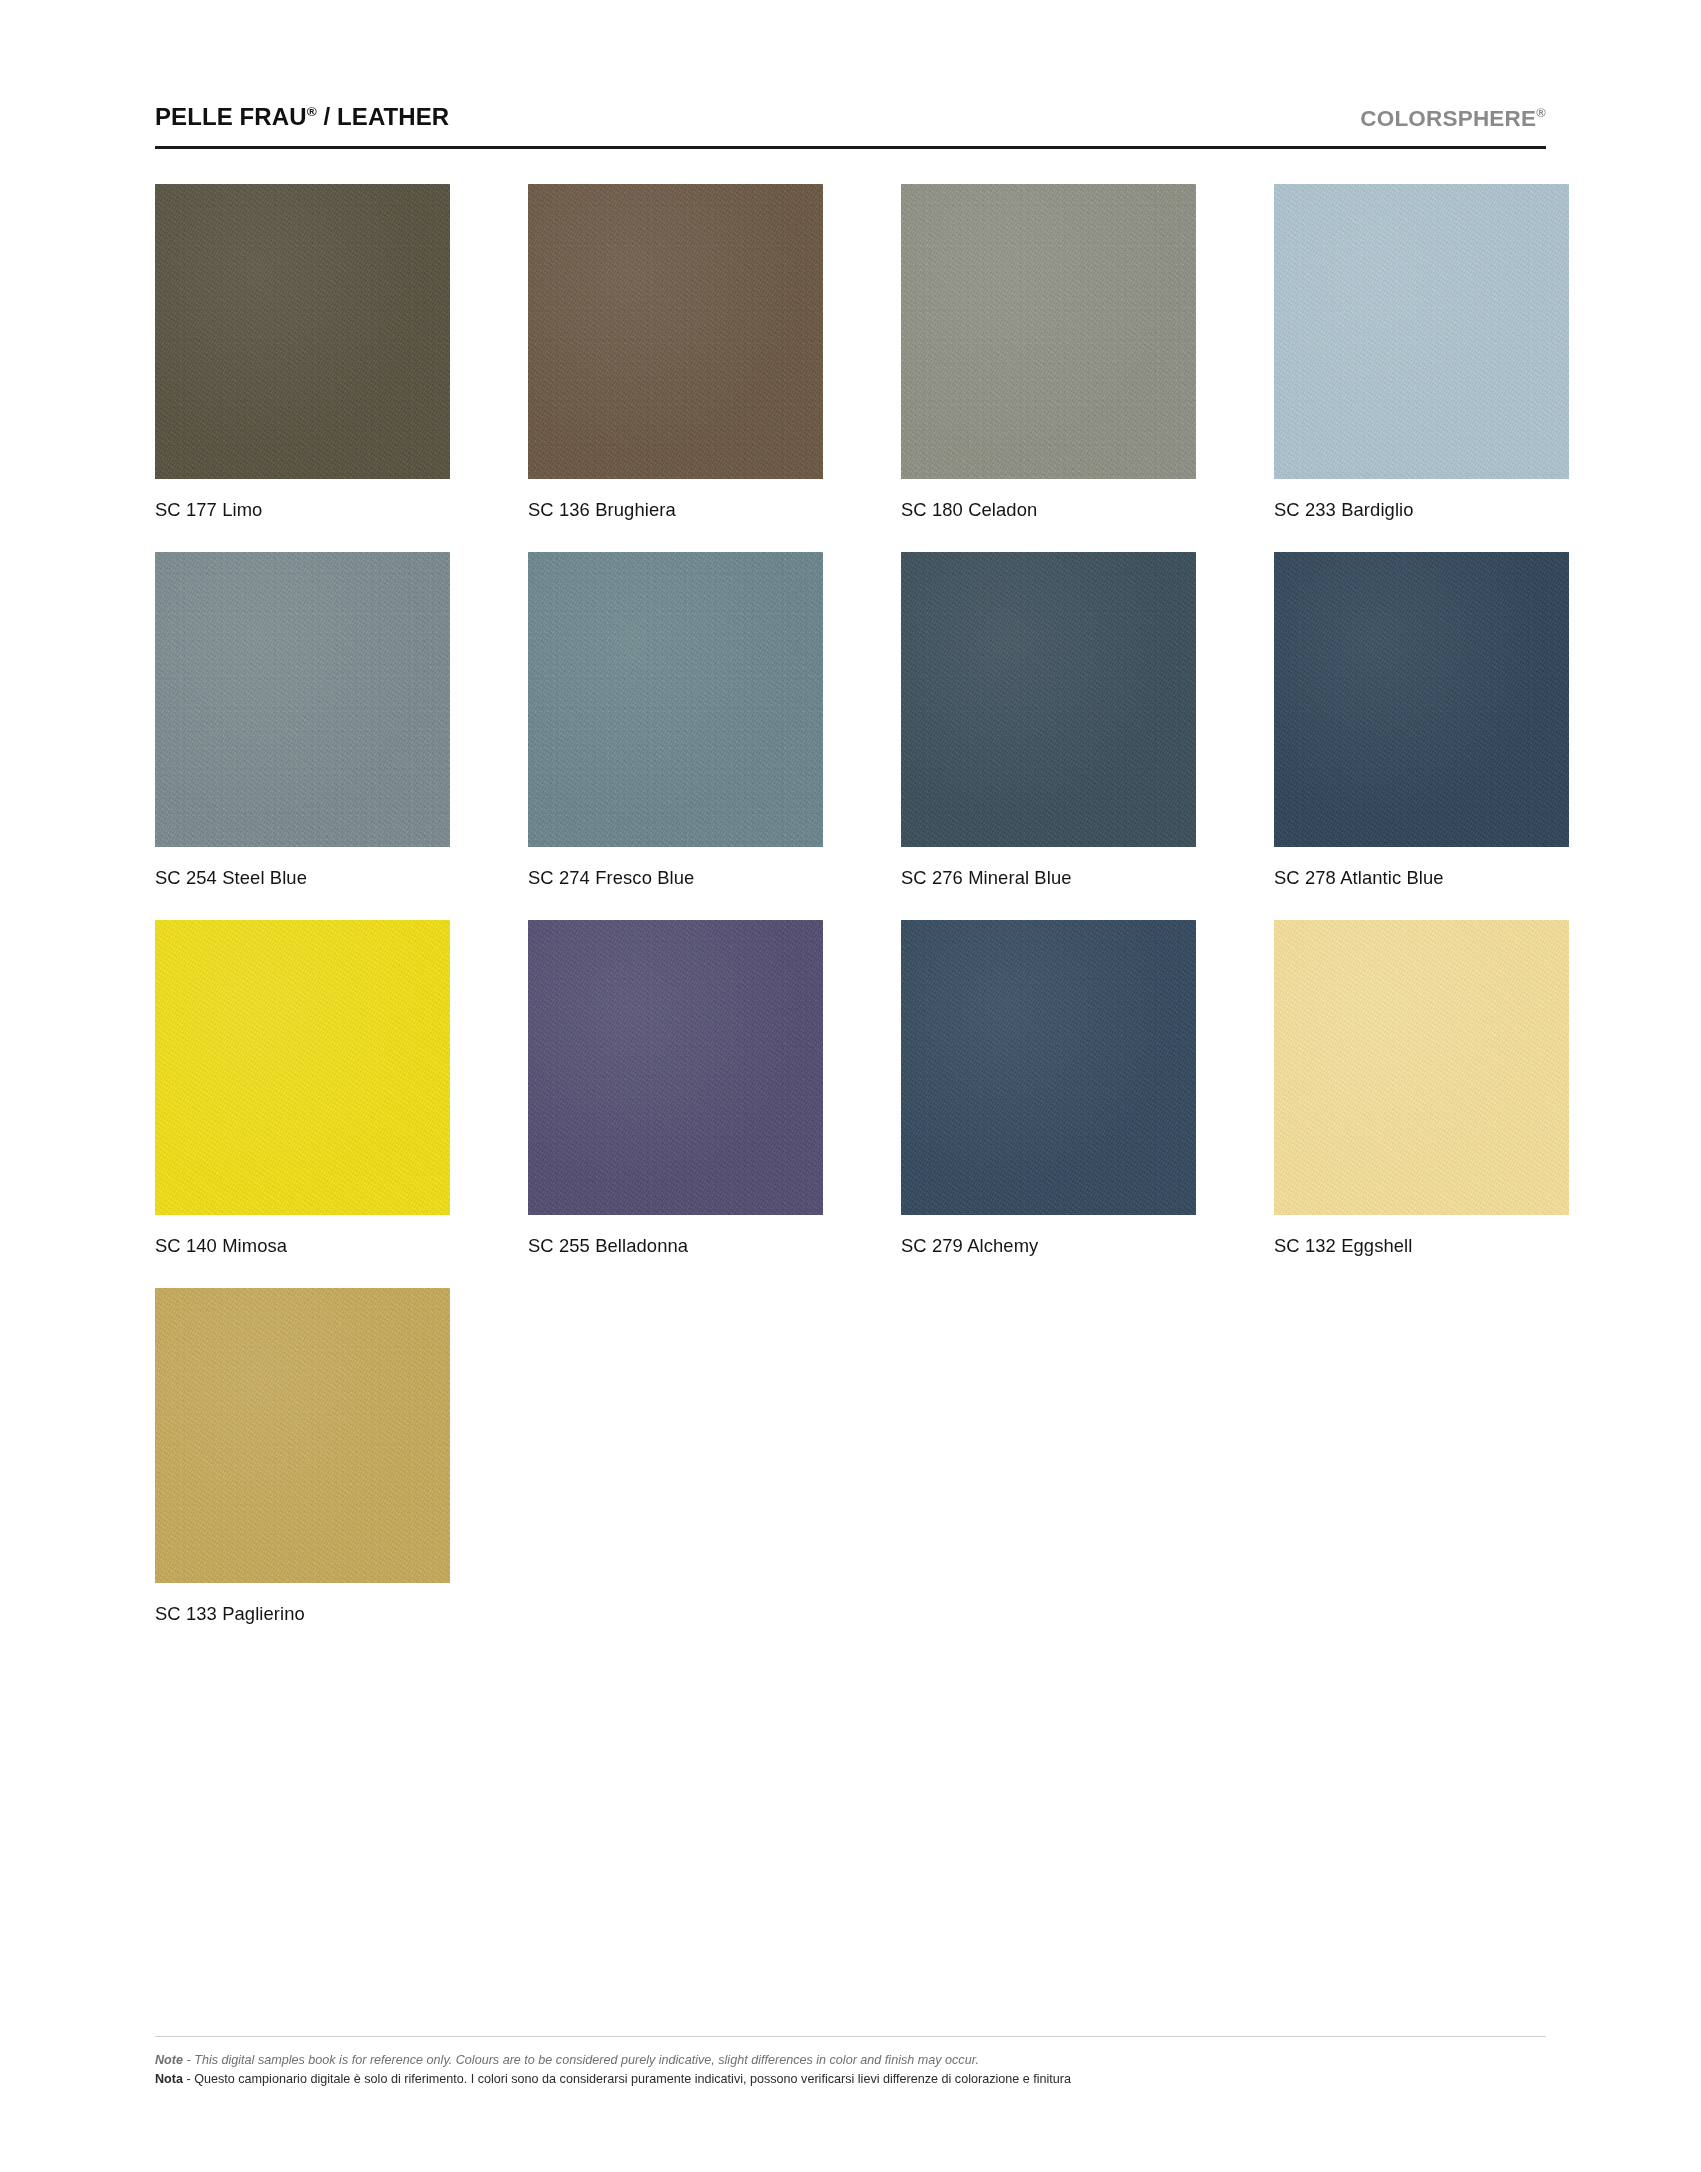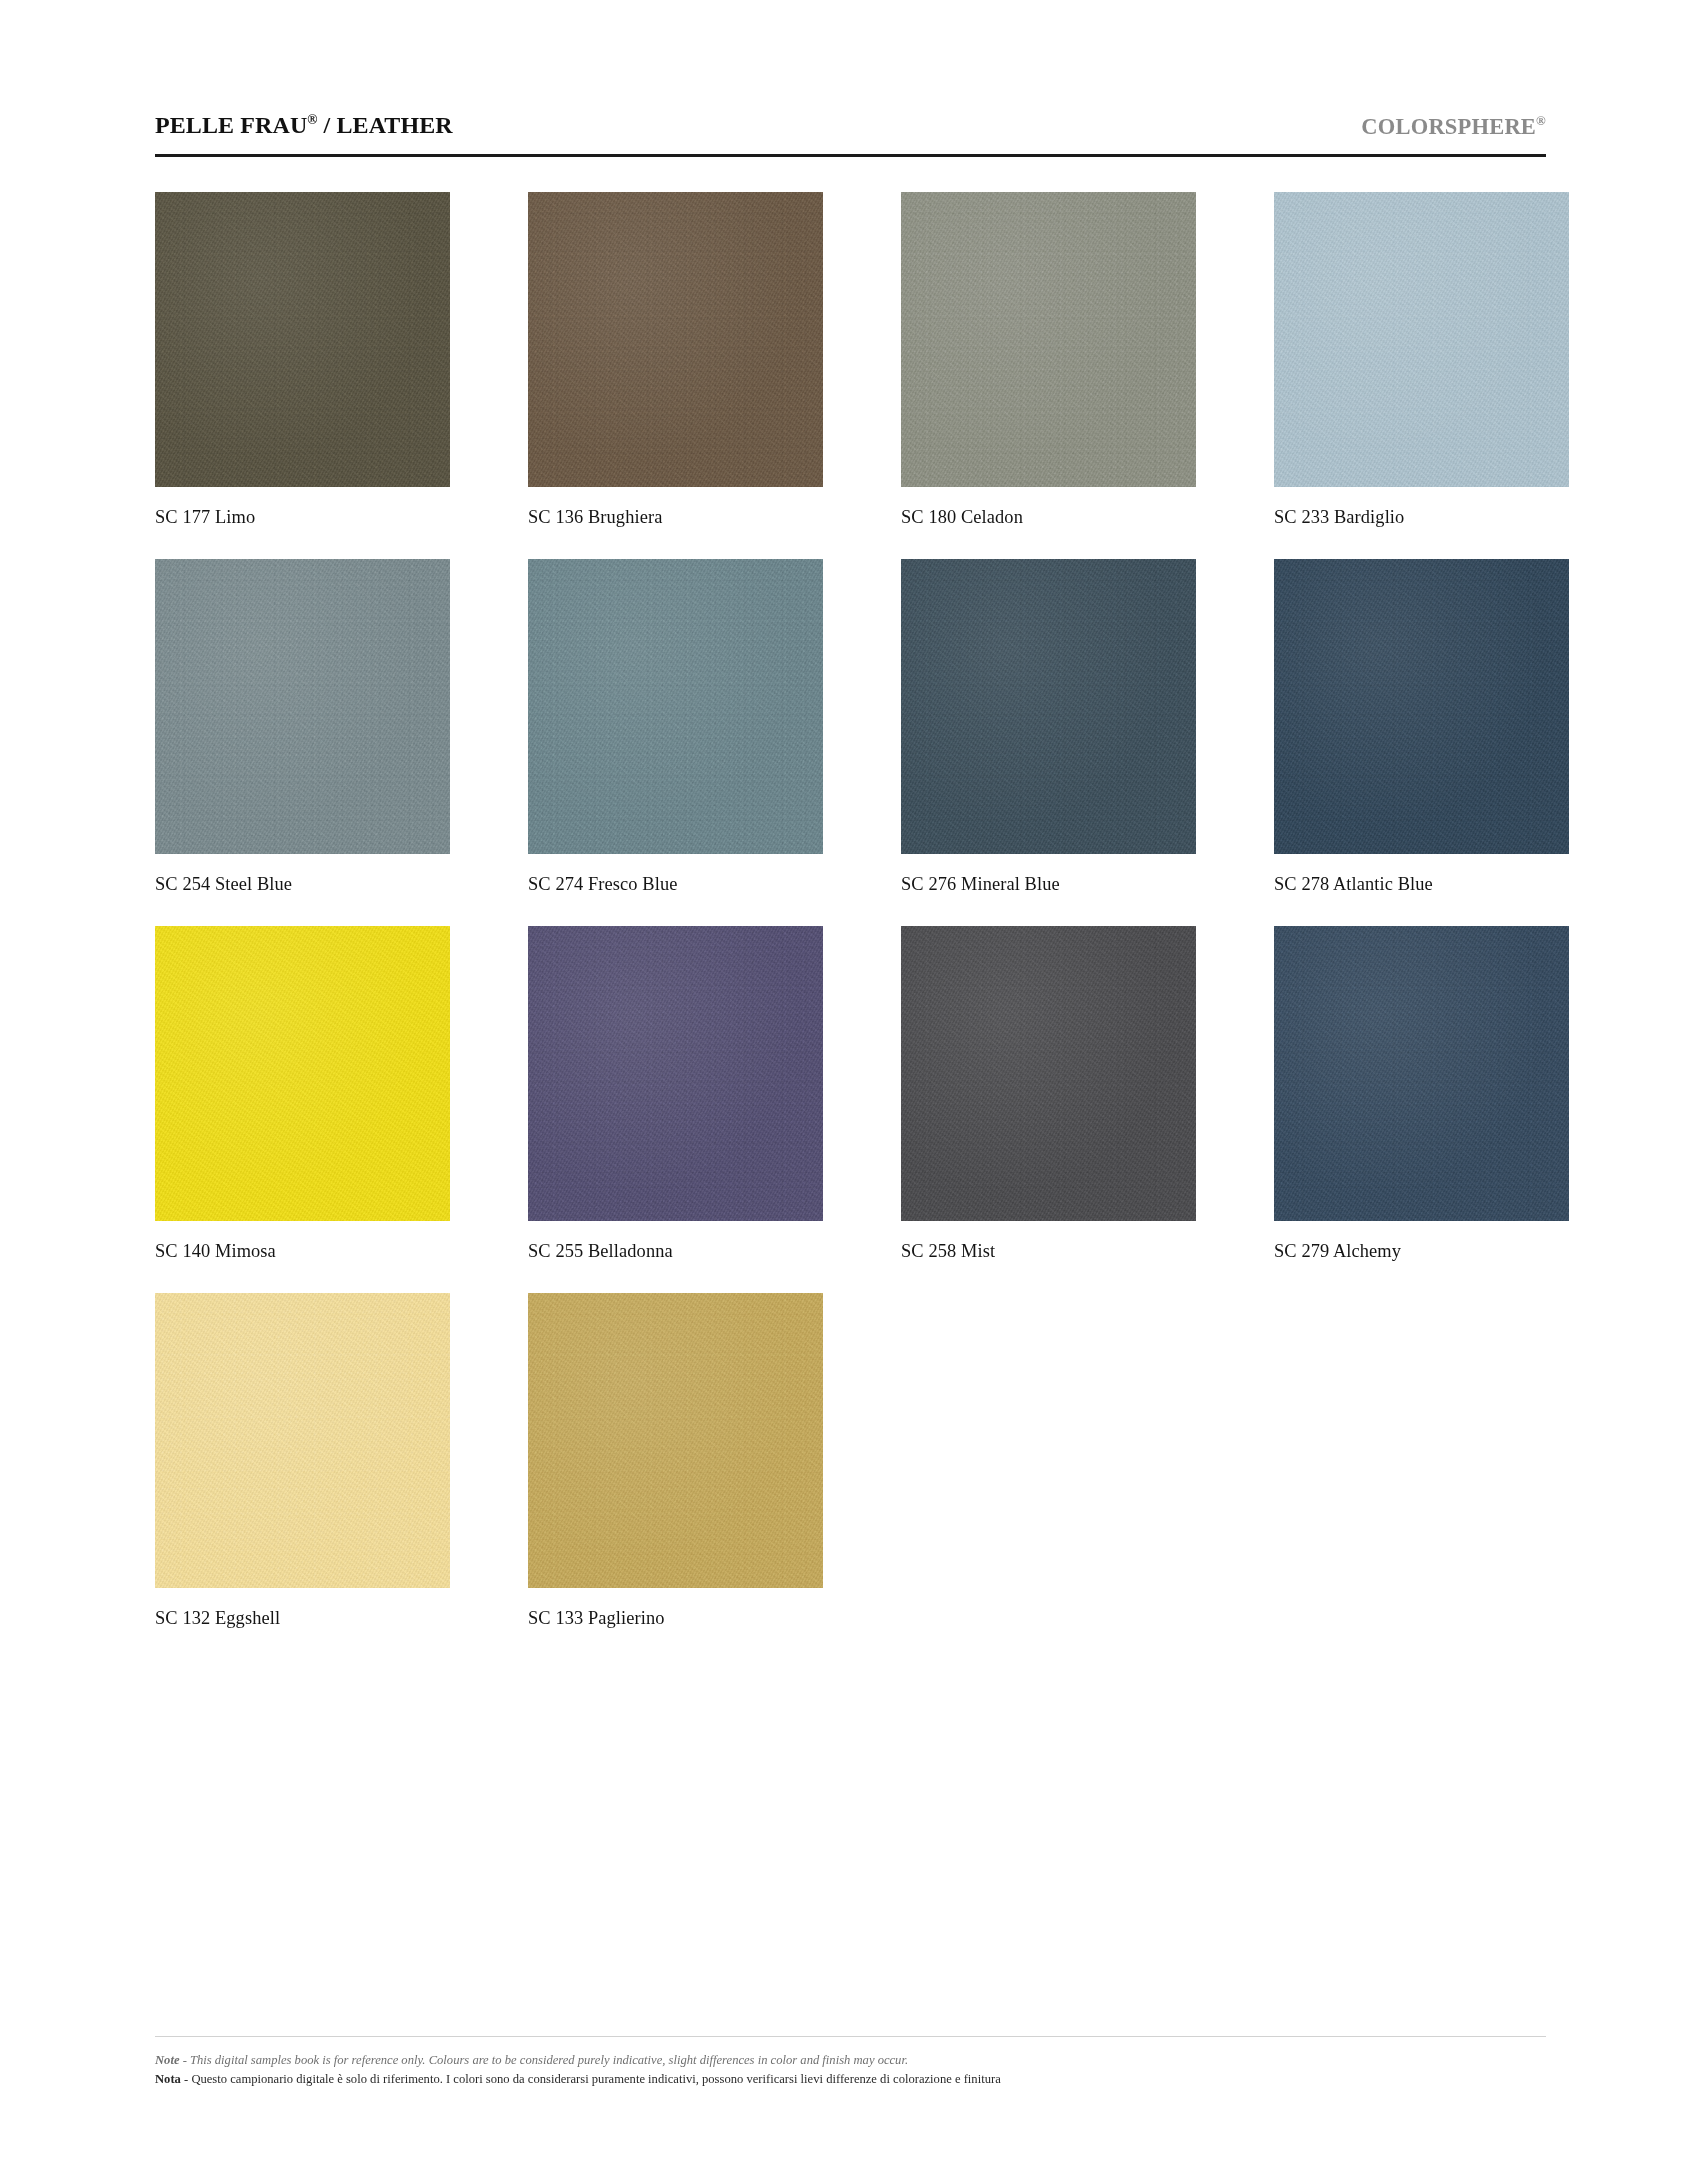--- a/index.html
+++ b/index.html
@@ -14,22 +14,21 @@
     font-family: "Liberation Sans", sans-serif;
     color: #1a1a1a;
     -webkit-font-smoothing: antialiased;
   }
 
   .page {
     position: relative;
     width: 1701px;
     height: 2172px;
     background: #ffffff;
-    padding: 12px 155px;
-    font-family: Liberation Serif, serif;
+    padding: 4px 155px;
   }
 
   
   .header {
     position: relative;
     display: flex;
     align-items: flex-end;
     justify-content: space-between;
     padding-top: 127px;
     height: 57px;
@@ -205,24 +204,20 @@
       <div class="swatch" style="background-color: rgb(240, 222, 22);"></div>
       <div class="swatch-label">SC 140 Mimosa</div>
     </div>
 
     <div class="cell">
       <div class="swatch" style="background-color: rgb(83, 78, 114);"></div>
       <div class="swatch-label">SC 255 Belladonna</div>
     </div>
 
 
-    <div class="cell">
-      <div class="swatch" style="background-color: rgb(74, 74, 77);"></div>
-      <div class="swatch-label">SC 258 Mist</div>
-    </div>
 
     <div class="cell">
       <div class="swatch" style="background-color: rgb(52, 73, 94);"></div>
       <div class="swatch-label">SC 279 Alchemy</div>
     </div>
 
 
     <div class="cell">
       <div class="swatch" style="background-color: rgb(244, 222, 154);"></div>
       <div class="swatch-label">SC 132 Eggshell</div>

